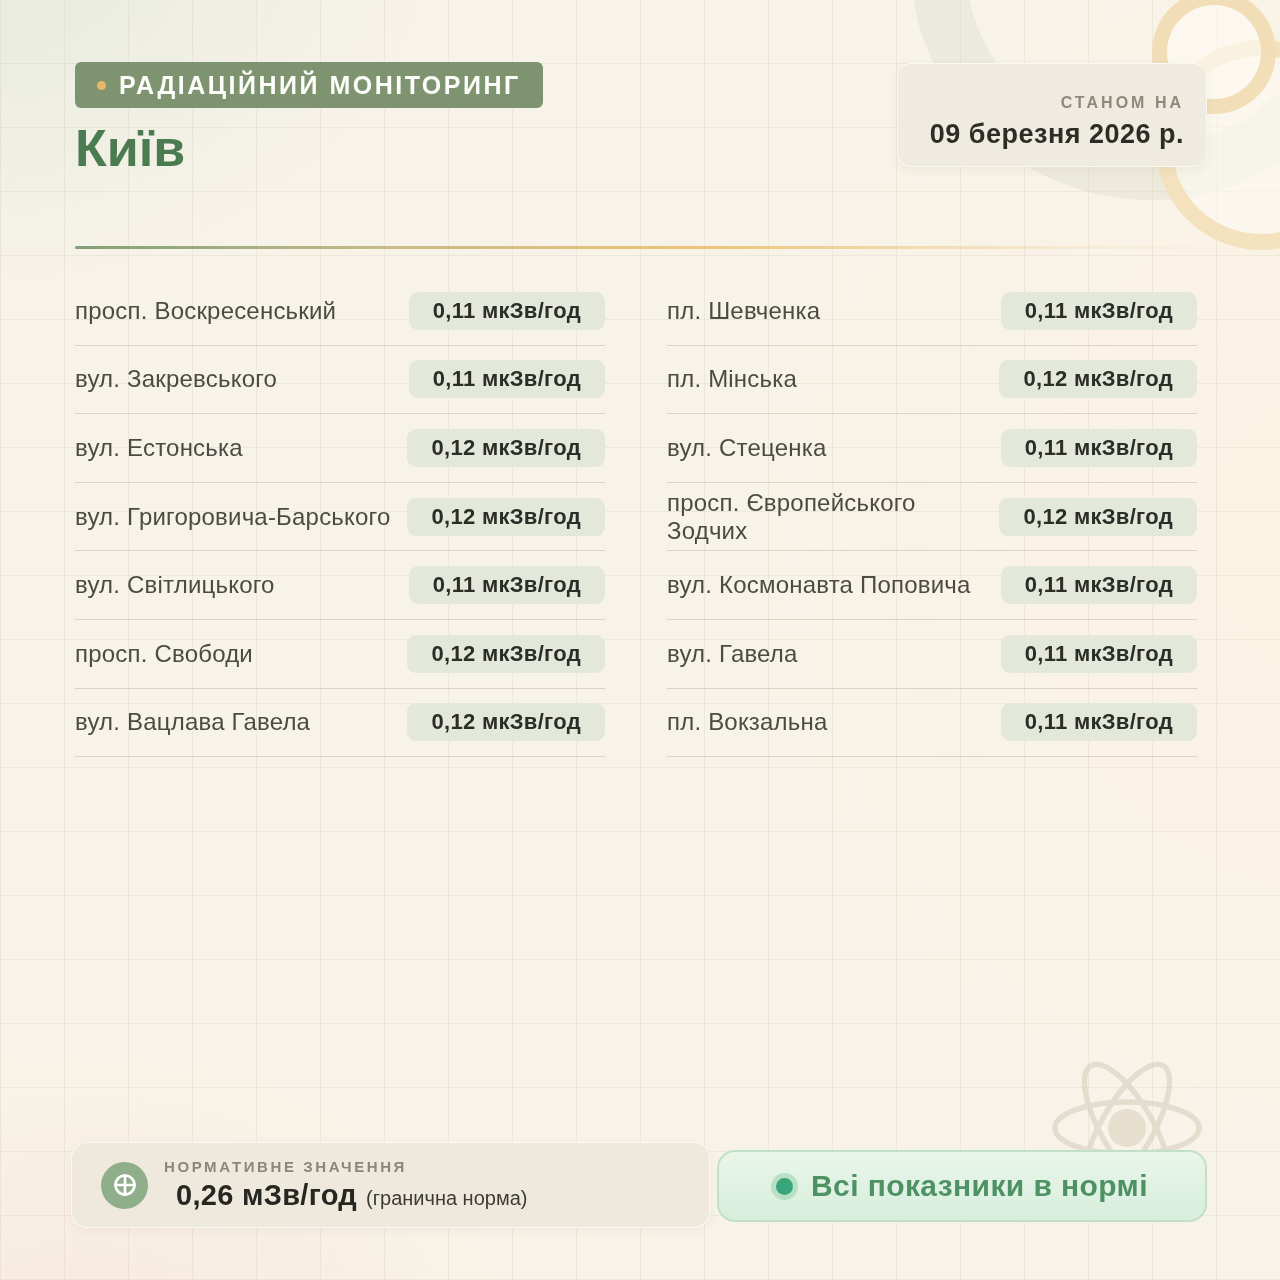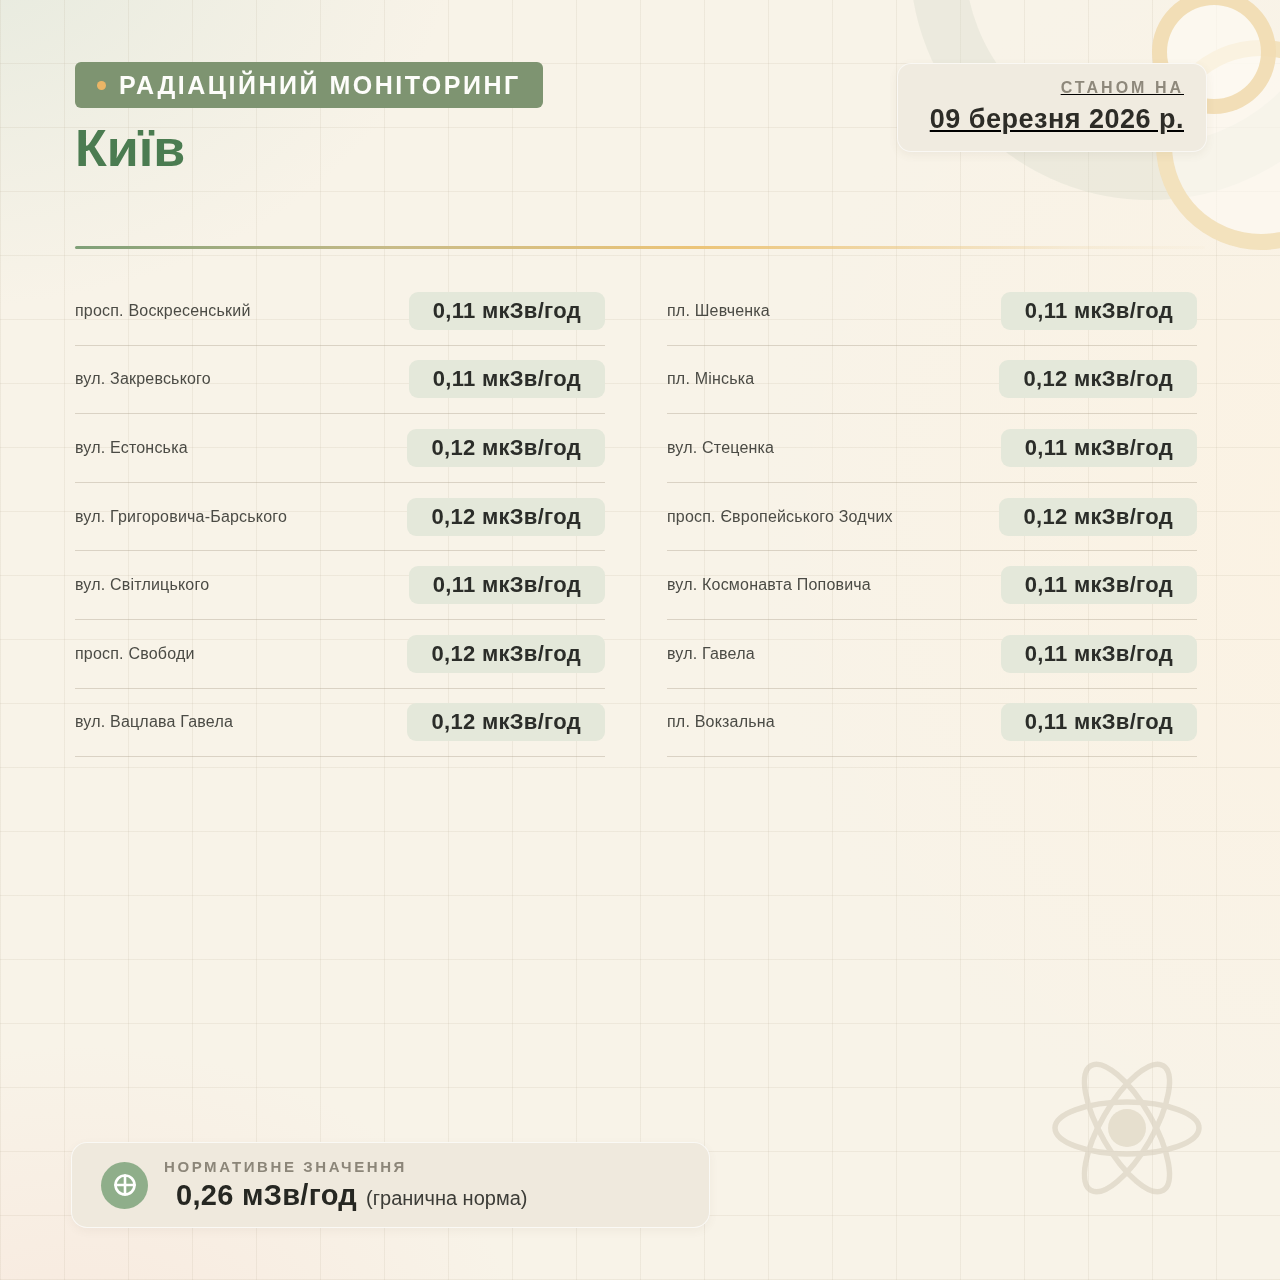--- a/index.html
+++ b/index.html
@@ -28,23 +28,22 @@
   .topic-badge{
     position:absolute;left:75px;top:62px;height:46px;z-index:2;
     background:#7e9471;border-radius:6px;
     display:flex;align-items:center;padding:0 22px;
   }
   .topic-dot{width:9px;height:9px;border-radius:50%;background:#eab566;margin-right:13px;flex:none;}
   .topic-text{color:#fdfdfa;font-size:25px;font-weight:bold;letter-spacing:2.5px;white-space:nowrap;}
   .date-card{
     position:absolute;top:63px;right:73px;width:310px;box-sizing:border-box;z-index:2;
     background:#f0ebe0;border:1px solid rgba(255,255,255,0.65);border-radius:14px;
-    padding:15px 22px 16px;text-align:right;
+    padding:30px 22px 16px;text-align:right;
     box-shadow:0 3px 10px rgba(100,88,62,0.07);
-    text-decoration:underline;
   }
   .date-label{color:#8e887b;font-size:16px;font-weight:bold;letter-spacing:3px;}
   .date-value{color:#2d2c27;font-size:27px;font-weight:bold;margin-top:7px;letter-spacing:0.5px;}
   .city-title{
     position:absolute;left:75px;top:118px;z-index:2;margin:0;
     color:#4b7c51;font-size:52px;font-weight:bold;letter-spacing:0;
   }
   .divider{
     position:absolute;left:75px;top:246px;width:1130px;height:3px;border-radius:2px;z-index:2;
     background:linear-gradient(90deg,#7fa078 0%,#c8bb88 28%,#ecc478 55%,rgba(236,214,170,0.3) 88%,rgba(236,214,170,0.05) 100%);
@@ -52,21 +51,21 @@
   
   .readings{
     position:absolute;left:75px;top:277px;width:1122px;z-index:2;
     display:grid;grid-template-columns:530px 530px;column-gap:62px;
   }
   .row{
     height:68.6px;box-sizing:border-box;
     display:flex;justify-content:space-between;align-items:center;
     border-bottom:1px solid rgba(168,158,138,0.38);
   }
-  .loc{color:#4b4b45;font-size:16px;letter-spacing:0.2px;}
+  .loc{color:#4b4b45;font-size:24px;letter-spacing:0.2px;}
   .pill{
     background:#e4e8da;border-radius:9px;padding:6px 24px;
     color:#2b2d29;font-size:22px;font-weight:bold;letter-spacing:0.3px;white-space:nowrap;
   }
   
   .norm-card{
     position:absolute;left:71px;top:1142px;width:639px;height:86px;box-sizing:border-box;z-index:2;
     background:#efe9dd;border:1px solid rgba(255,255,255,0.7);border-radius:16px;
     display:flex;align-items:center;padding:0 20px 0 29px;
     box-shadow:0 3px 10px rgba(100,88,62,0.06);
@@ -196,14 +195,18 @@
     </span>
     <span class="norm-textblock">
       <div class="norm-label">НОРМАТИВНЕ ЗНАЧЕННЯ</div>
       <div class="norm-line">
         <span class="norm-value">0,26 мЗв/год</span>
         <span class="norm-note">(гранична норма)</span>
       </div>
     </span>
   </div>
 
+  <div class="status-pill">
+    <span class="status-dot"></span>
+    <span class="status-text">Всі показники в нормі</span>
+  </div>
 
 </div>
 
 </body></html>

